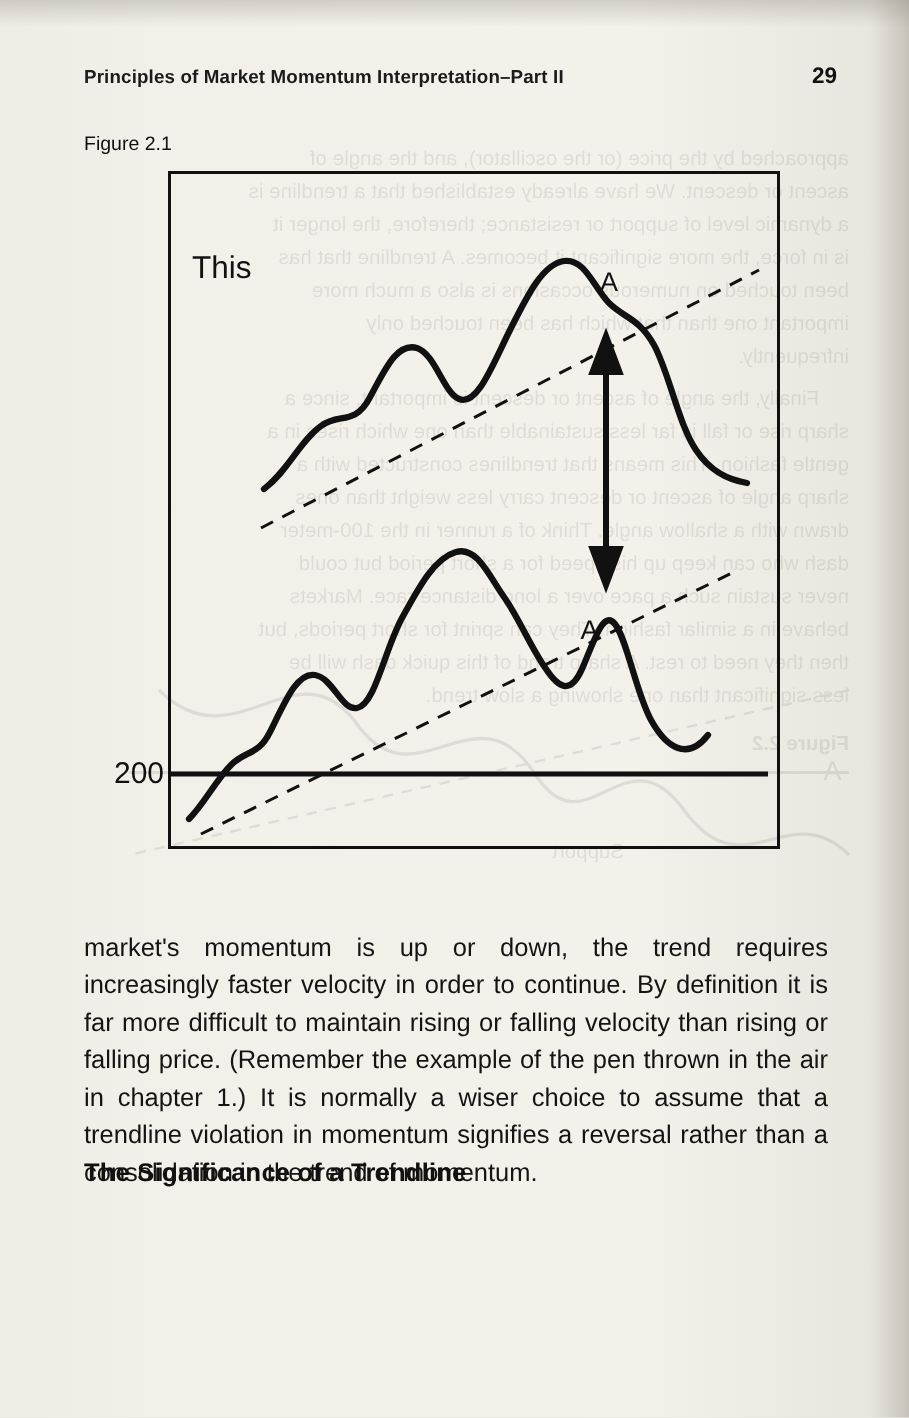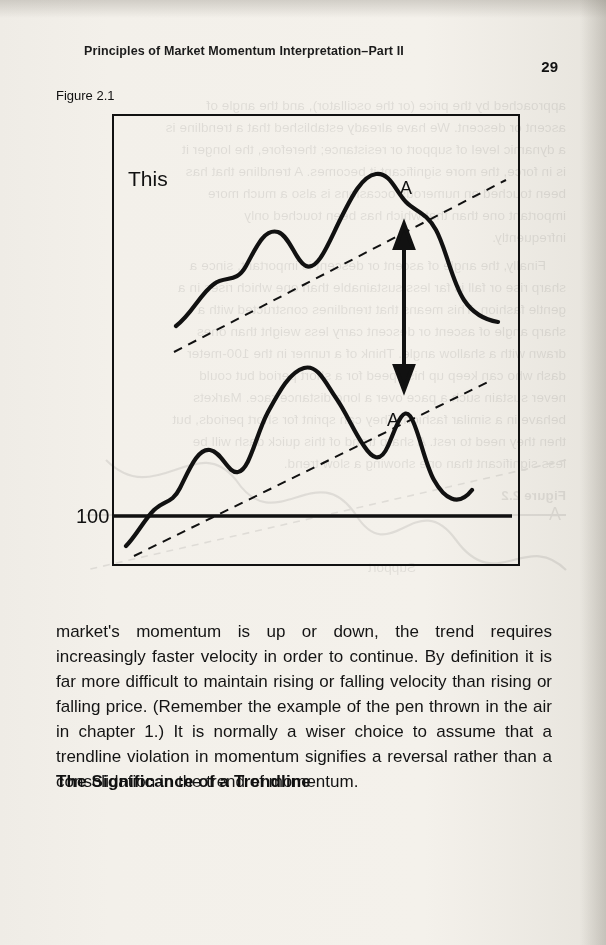--- a/index.html
+++ b/index.html
@@ -29,25 +29,24 @@
     font-size:13.5px;
     color:#111;
     white-space:nowrap;
     letter-spacing:.1px;
   }
 
   .running-head{
     position:absolute;left:56px;top:44px;
     font-size:12.5px;font-weight:bold;color:#1b1b1b;
     letter-spacing:.1px;
-    margin-left:28px;
   }
   .folio{
     position:absolute;right:48px;top:42px;
-    font-size:15px;font-weight:bold;color:#111;margin-top:16px;
+    font-size:15px;font-weight:bold;color:#111;
   }
   .fig-label{
     position:absolute;left:56px;top:88px;
     font-size:13px;font-weight:normal;color:#111;
   }
 
   .figure-box{
     position:absolute;left:112px;top:114px;
     width:404px;height:448px;
     border:2px solid #111;
@@ -154,21 +153,21 @@
 
       <g stroke="#111" stroke-width="4" fill="#111">
         <line x1="290" y1="124" x2="290" y2="258"></line>
         <polygon points="290,108 281,132 299,132"></polygon>
         <polygon points="290,274 281,250 299,250"></polygon>
       </g>
     </svg>
   </div>
 
   <div class="fig-cap lbl-price">This</div>
-  <div class="fig-cap lbl-100">100</div>
+  <div class="fig-cap lbl-100">200</div>
   <div class="fig-cap lbl-a1">A</div>
   <div class="fig-cap lbl-a2">A</div>
 
   <div class="body-copy">market's momentum is up or down, the trend requires increasingly faster velocity in order to continue. By definition it is far more difficult to maintain rising or falling velocity than rising or falling price. (Remember the example of the pen thrown in the air in chapter 1.) It is normally a wiser choice to assume that a trendline violation in momentum signifies a reversal rather than a consolidation in the trend of momentum.</div>
   <div class="sect-head">The Significance of a Trendline</div>
 
   <div class="top-shadow"></div>
   <div class="edge-shadow"></div>
 </div>
 

